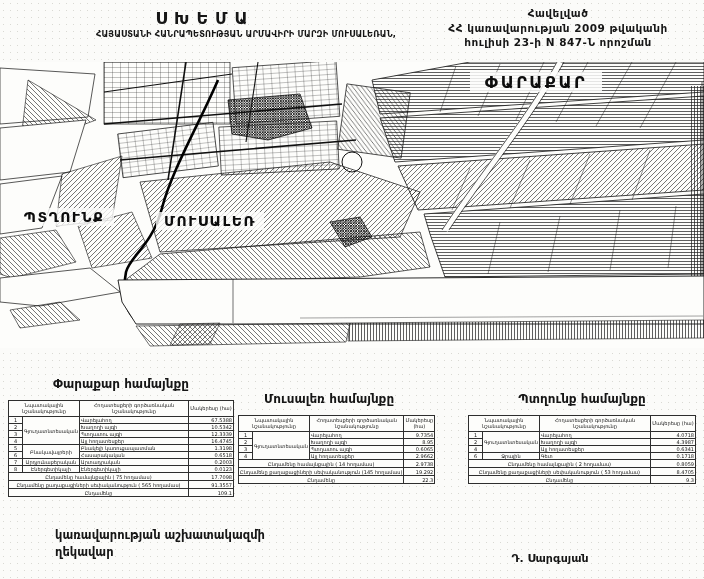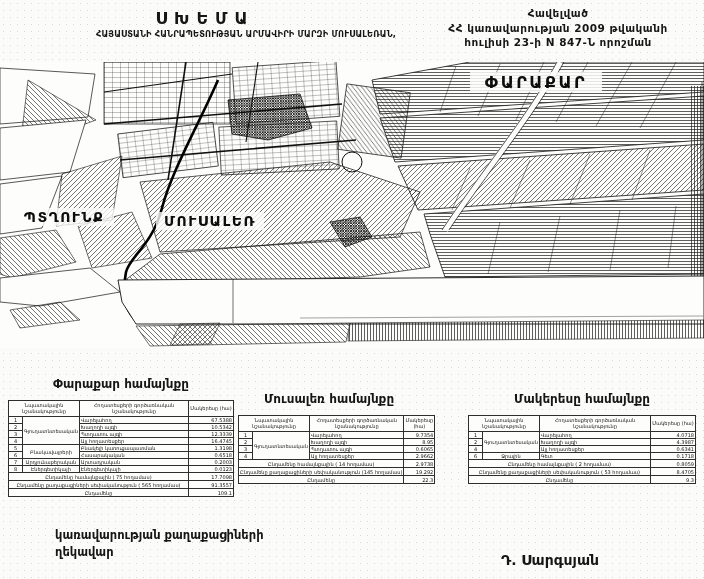--- a/index.html
+++ b/index.html
@@ -30,21 +30,21 @@
   table.ctable th.hd{font-weight:normal;text-align:center;white-space:normal;
     line-height:5.6px;padding:2px 1px;}
   td.num{width:11px;text-align:center;}
   td.cat{width:52px;text-align:center;white-space:normal;}
   td.use{text-align:left;white-space:nowrap;overflow:hidden;}
   td.area{width:42px;text-align:right;padding-right:2px;}
   td.sum{text-align:center;white-space:nowrap;overflow:hidden;height:7px;}
   .foot-office{position:absolute;left:55px;top:527px;font-size:11.5px;
     font-weight:bold;line-height:16.5px;}
   .foot-sign{position:absolute;left:460px;top:552px;width:180px;text-align:center;
-    font-size:14px;font-weight:bold;}
+    font-size:11px;font-weight:bold;}
 </style>
 </head>
 <body>
 
 <div id="page">
 
   <div class="hdr-annex">
       <div>Հավելված</div>
       <div>ՀՀ կառավարության 2009 թվականի</div>
       <div>հուլիսի 23-ի N 847-Ն որոշման</div>
@@ -272,21 +272,21 @@
             <tr>
               <td colspan="3" class="sum">Ընդամենը</td>
               <td class="area">22.3</td>
             </tr>
           </tbody>
         </table>
       </div>
   </div>
 
   <div id="tblR" class="tbl-block">
-    <div class="tbl-title">Մակերեսը համայնքը</div>
+    <div class="tbl-title">Պտղունք համայնքը</div>
     <div>
         <table class="ctable">
           <thead>
             <tr>
               <th colspan="2" rowspan="1" class="hd">Նպատակային նշանակությունը</th>
               <th colspan="1" rowspan="1" class="hd">Հողատեսքերի գործառնական նշանակությունը</th>
               <th colspan="1" rowspan="1" class="hd">Մակերեսը (հա)</th>
             </tr>
           </thead>
           <tbody>
@@ -323,18 +323,18 @@
             <tr>
               <td colspan="3" class="sum">Ընդամենը</td>
               <td class="area">9.3</td>
             </tr>
           </tbody>
         </table>
       </div>
   </div>
 
   <div class="foot-office">
-      <div>կառավարության քաղաքացիների</div>
+      <div>կառավարության աշխատակազմի</div>
       <div>ղեկավար</div>
     </div>
   <div class="foot-sign">Դ. Սարգսյան</div>
 
 </div>
 
 </body></html>

